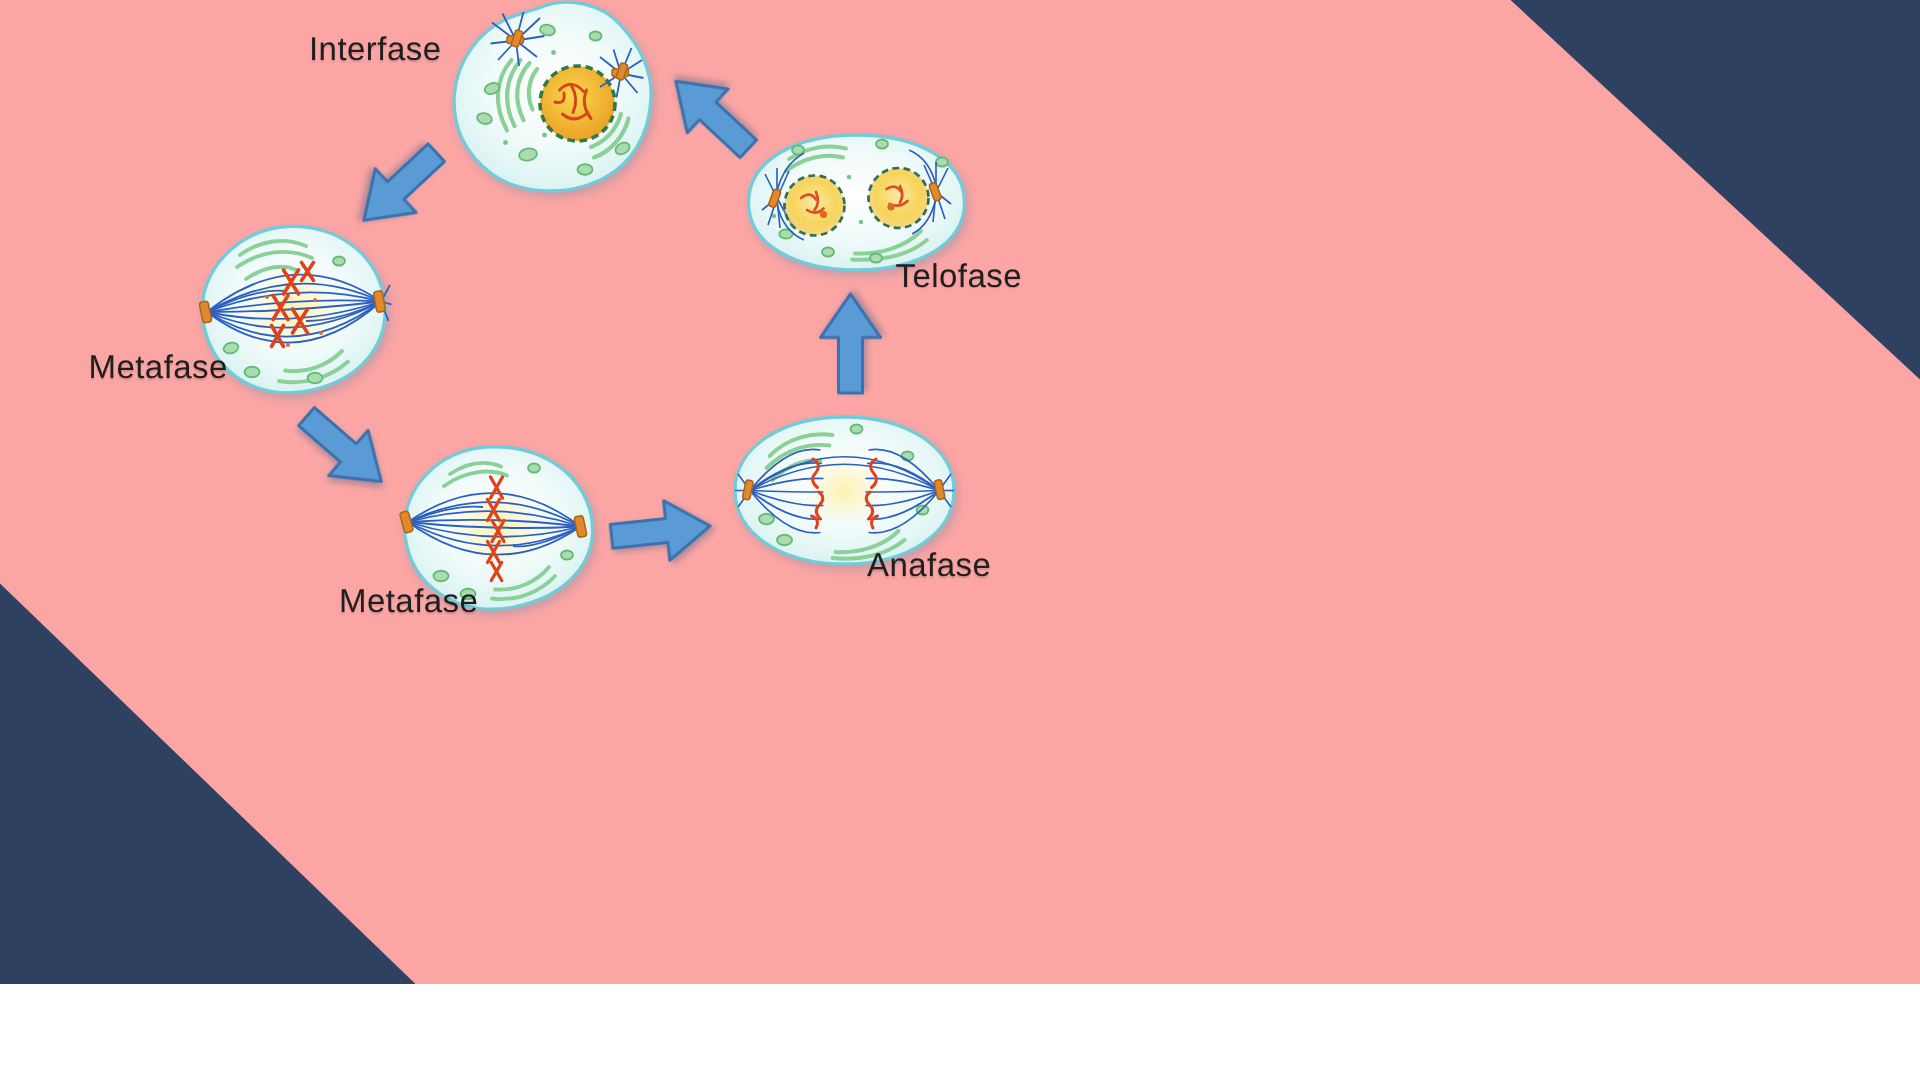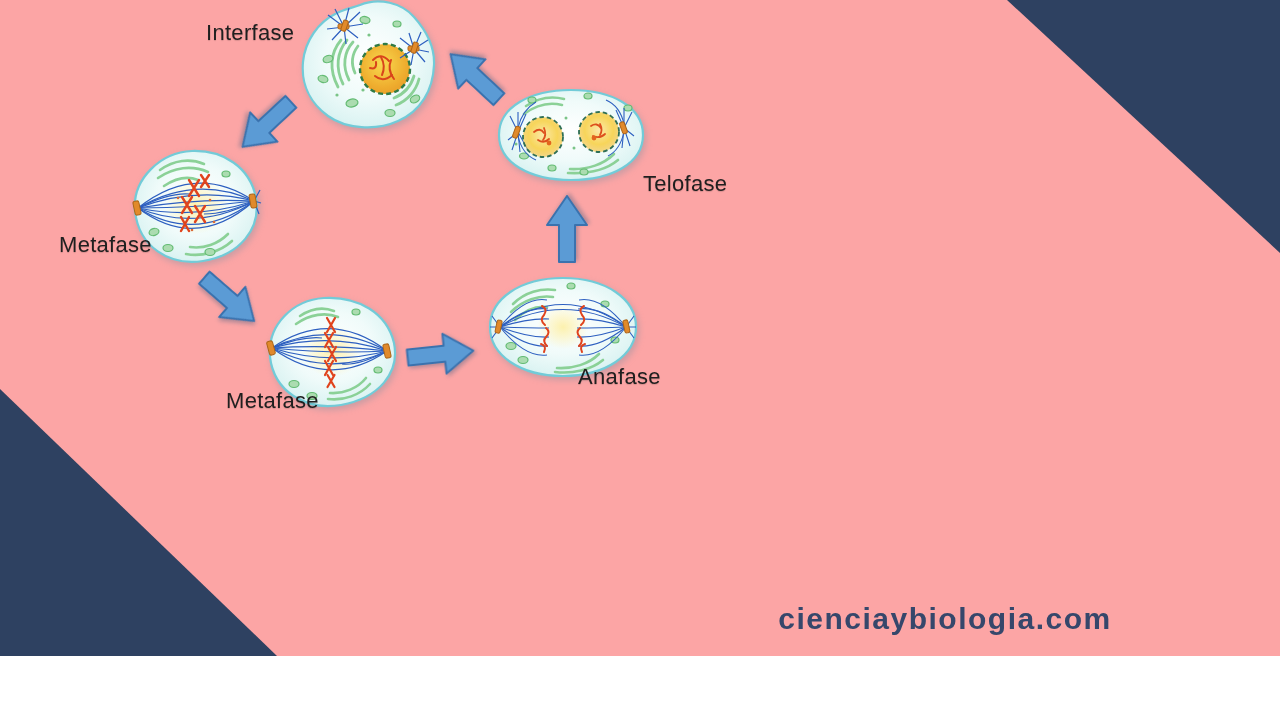--- a/index.html
+++ b/index.html
@@ -400,19 +400,18 @@
   <div class="arrow" style="left:439px; top:53px; transform:rotate(-137deg);">
     <svg viewBox="0 0 68 46">
         <polygon points="0,15 37,15 37,3 66,23 37,43 37,31 0,31" fill="#5b9bd5" stroke="#3a72ae" stroke-width="2" stroke-linejoin="round"></polygon>
       </svg>
   </div>
 
   <span class="stage-label" style="left:206px; top:20px;">Interfase</span>
   <span class="stage-label" style="left:59px; top:232px;">Metafase</span>
   <span class="stage-label" style="left:179px; top:388px;margin-left:47px;">Metafase</span>
   <span class="stage-label" style="left:578px; top:364px;">Anafase</span>
-  <span class="stage-label" style="left:643px; top:171px;">Telofase</span>
+  <span class="stage-label" style="left:597px; top:171px;">Telofase</span>
 
   <div class="title">
   </div>
-  <div class="website">cienciaybiologia.com</div>
 
 </div>
 
 </body></html>

